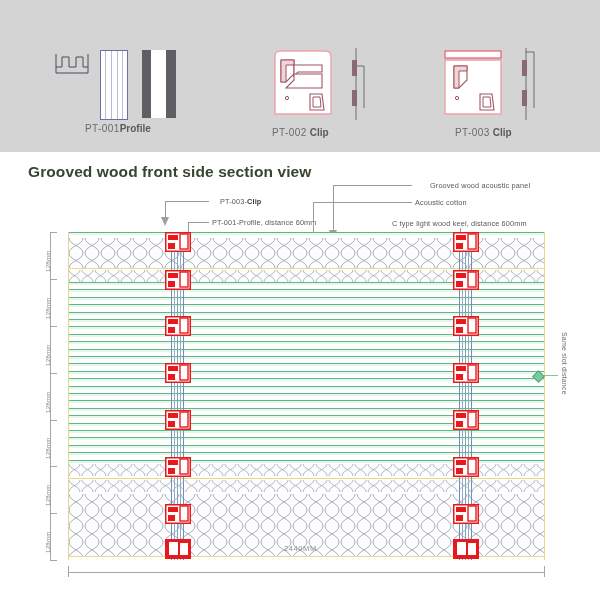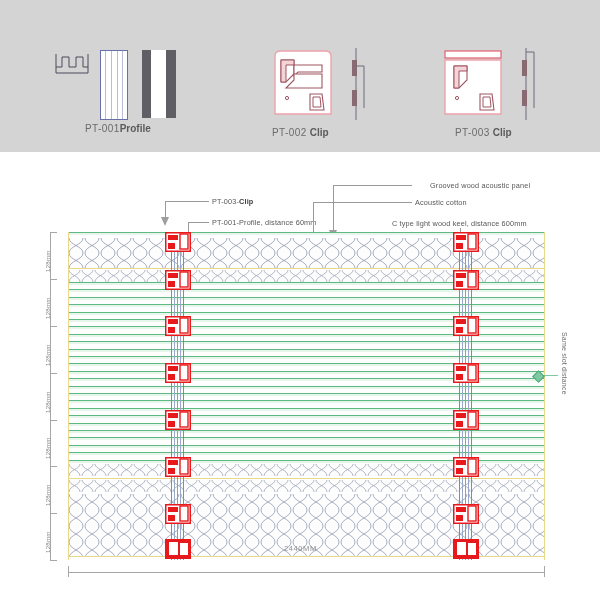--- a/index.html
+++ b/index.html
@@ -172,22 +172,23 @@
     <svg class="legend-item" style="left:518px;top:46px;" width="22" height="76">
       <line x1="8" y1="2" x2="8" y2="74" stroke="#6a6a7a" stroke-width="1"></line>
       <rect x="4" y="14" width="5" height="16" fill="#8a6a72"></rect>
       <rect x="4" y="44" width="5" height="16" fill="#8a6a72"></rect>
       <path d="M8,6 L16,6 L16,62" fill="none" stroke="#6a6a7a" stroke-width="1"></path>
     </svg>
 
     <div class="legend-caption" style="left:455px;top:127px;"><span>PT-003</span> <b>Clip</b></div>
   </div>
 
-
-  <div class="callout" style="left:212px;top:197px;"><span>PT-003</span>-<b>Clip</b></div>
+  <div class="main-title">Grooved wood front side section view</div>
+
+  <div class="callout" style="left:220px;top:197px;"><span>PT-003</span>-<b>Clip</b></div>
   <div class="leader leader-h" style="left:177px;top:201px;width:32px;"></div>
   <div class="leader leader-v" style="left:165px;top:201px;height:17px;"></div>
   <div class="leader leader-h" style="left:165px;top:201px;width:13px;"></div>
   <div class="arrowhead" style="left:161px;top:217px;"></div>
 
   <div class="callout" style="left:212px;top:218px;"><span>PT-001</span>-<span>Profile, distance 60mm</span></div>
   <div class="leader leader-h" style="left:188px;top:222px;width:21px;"></div>
   <div class="leader leader-v" style="left:188px;top:222px;height:10px;"></div>
 
   <div class="callout" style="left:212px;top:265px;"><span>PT-002</span> <b>Clip</b></div>

